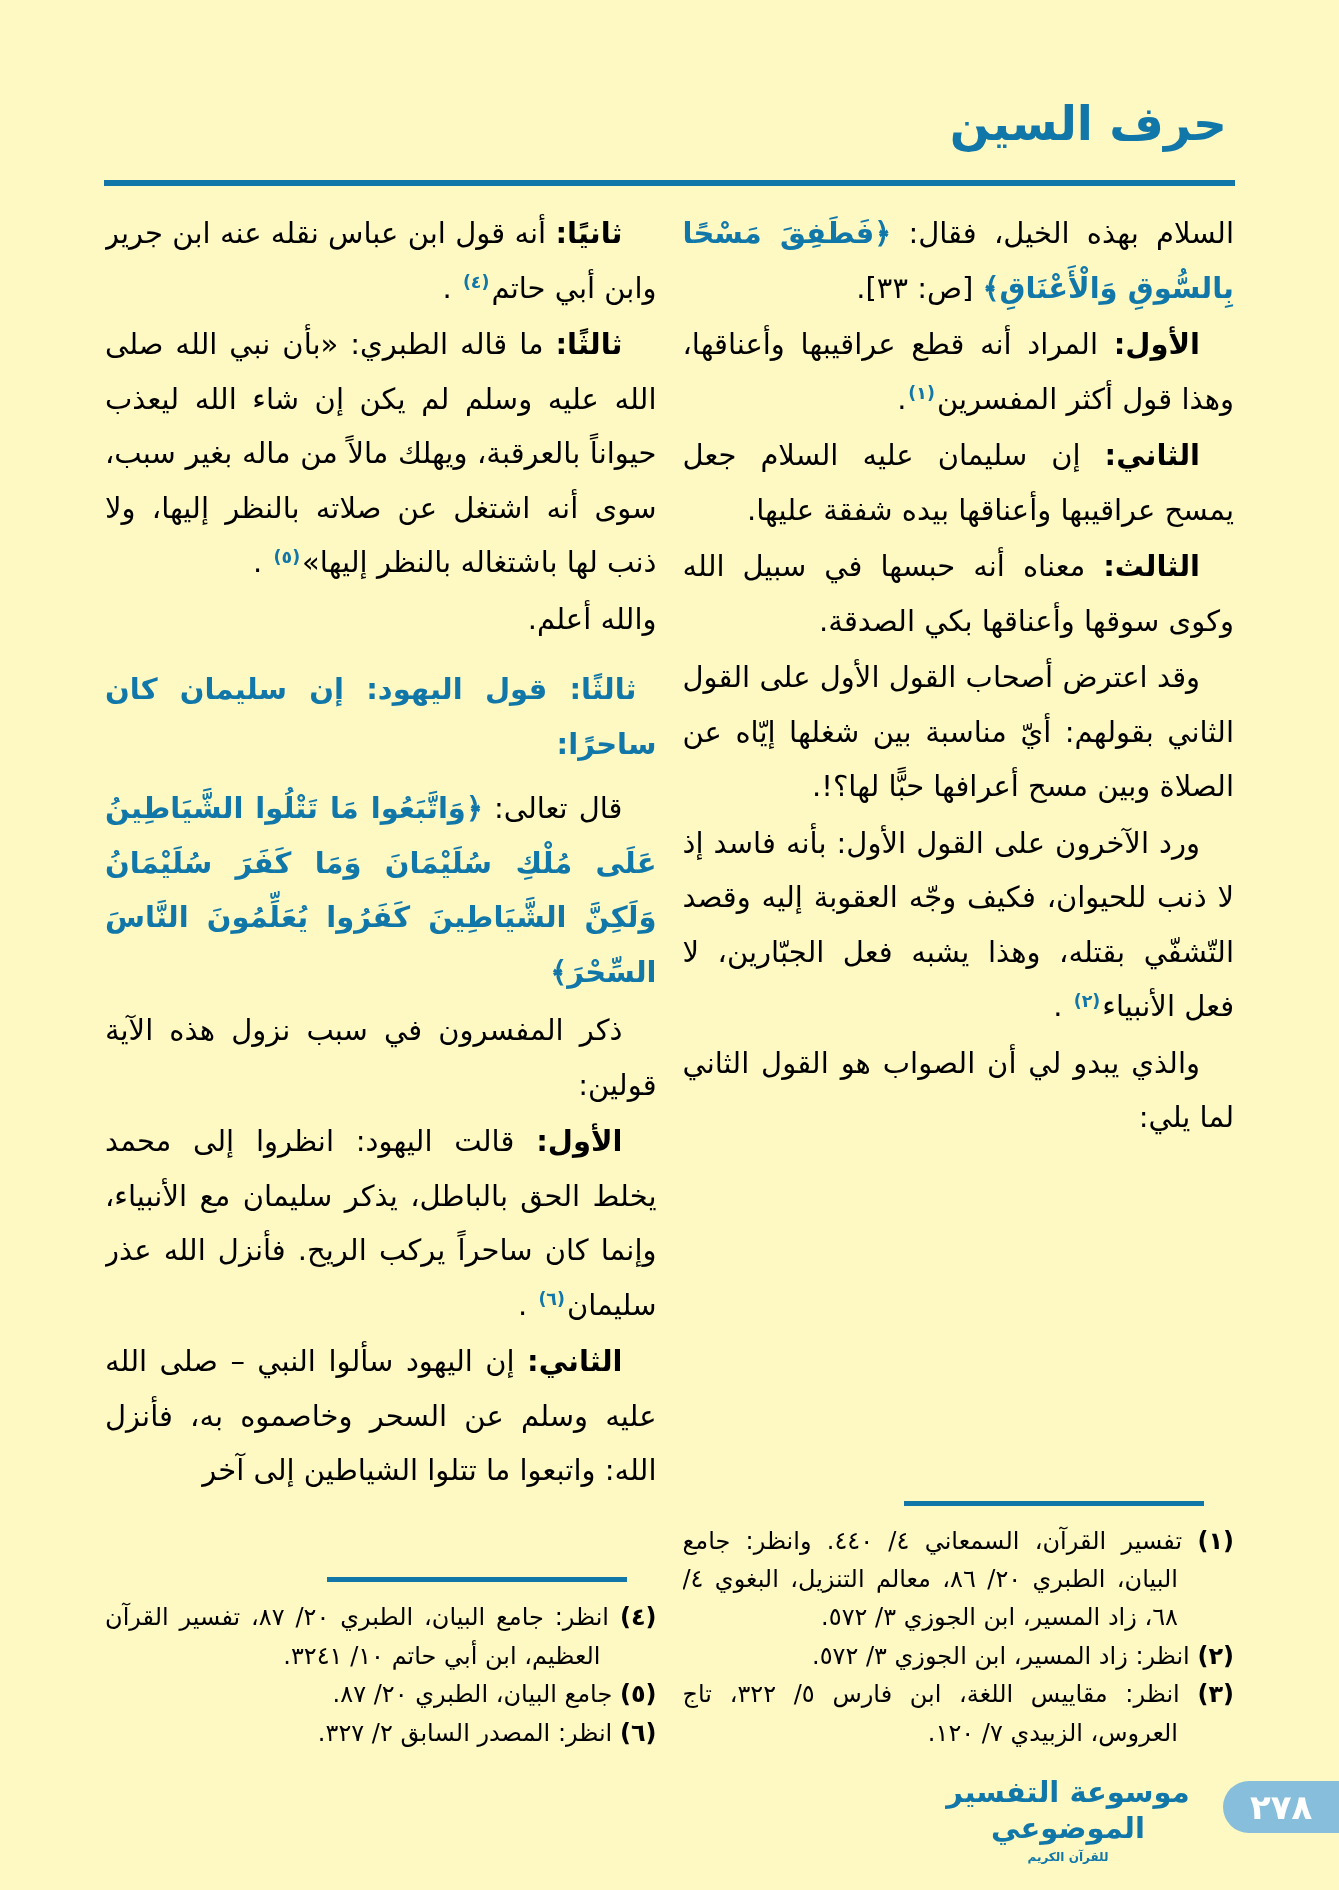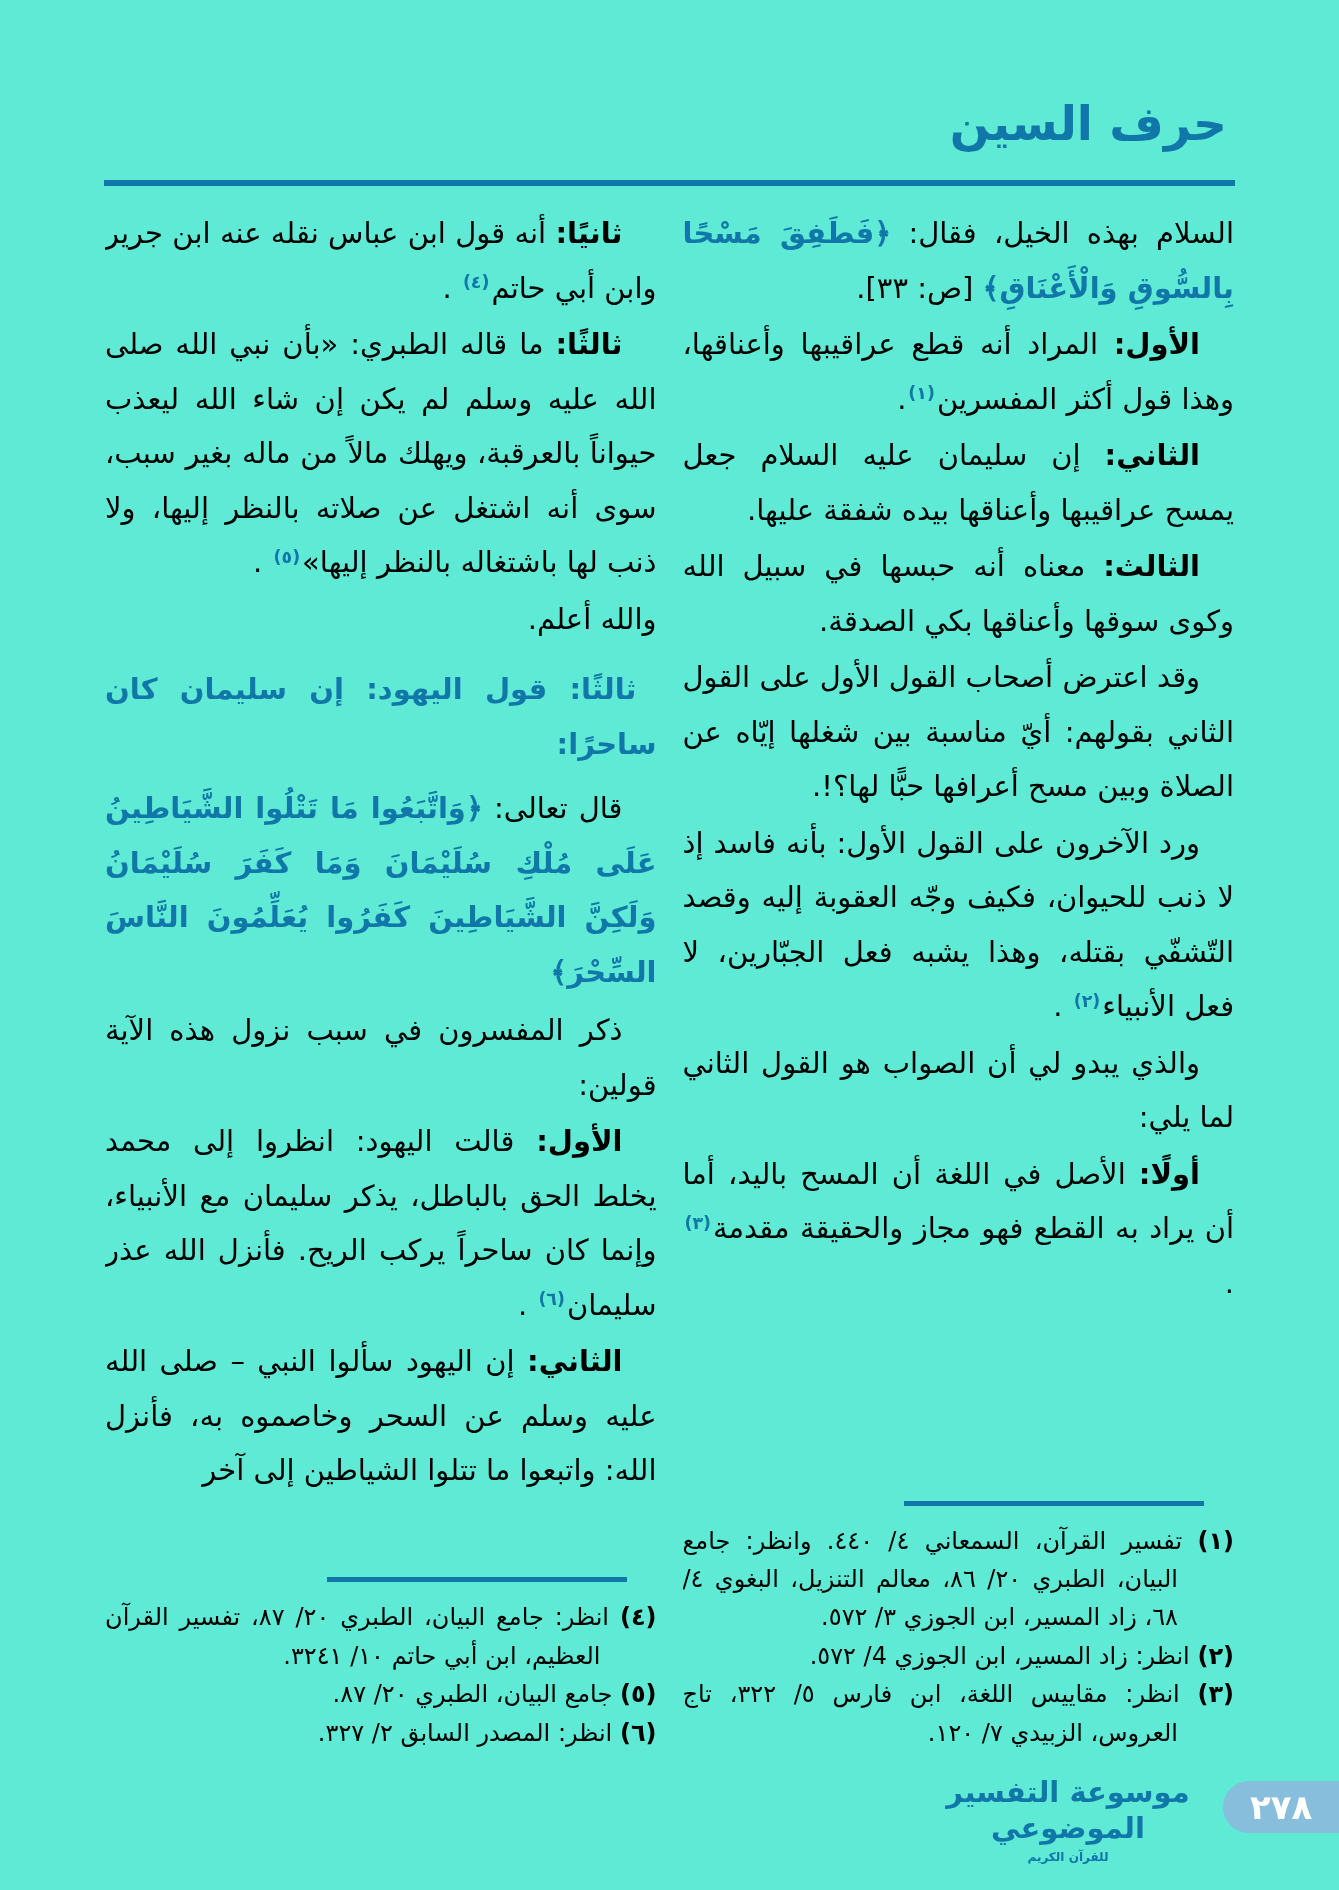--- a/index.html
+++ b/index.html
@@ -7,21 +7,21 @@
     --badge-bg:#87BEDB;
     --badge-text:#FFFFFF;
     --ink:#000000;
   }
   *{margin:0;padding:0;box-sizing:border-box;}
   html,body{background:#e8e8e8;}
   .page{
     position:relative;
     width:1339px;height:1890px;
     margin:0 auto;
-    background:#5eead4;
+    background:#fef9c3;
     font-family:"DejaVu Sans",sans-serif;
     direction:rtl;
     color:var(--ink);
     overflow:hidden;
   }
   .header-title{
     position:absolute;top:96px;right:112px;
     color:var(--accent);
     font-size:47px;font-weight:bold;
     letter-spacing:1px;
@@ -116,27 +116,26 @@
 
     <div class="column">
       <div class="col-body">
           <p class="para"><span class="sg-n">السلام بهذه الخيل، فقال: </span><span class="sg-q">﴿فَطَفِقَ مَسْحًا بِالسُّوقِ وَالْأَعْنَاقِ﴾</span><span class="sg-n"> [ص: ٣٣].</span></p>
           <p class="para indent"><span class="sg-b">الأول:</span><span class="sg-n"> المراد أنه قطع عراقيبها وأعناقها، وهذا قول أكثر المفسرين</span><span class="sg-m">(١)</span><span class="sg-n">.</span></p>
           <p class="para indent"><span class="sg-b">الثاني:</span><span class="sg-n"> إن سليمان عليه السلام جعل يمسح عراقيبها وأعناقها بيده شفقة عليها.</span></p>
           <p class="para indent"><span class="sg-b">الثالث:</span><span class="sg-n"> معناه أنه حبسها في سبيل الله وكوى سوقها وأعناقها بكي الصدقة.</span></p>
           <p class="para indent"><span class="sg-n">وقد اعترض أصحاب القول الأول على القول الثاني بقولهم: أيّ مناسبة بين شغلها إيّاه عن الصلاة وبين مسح أعرافها حبًّا لها؟!.</span></p>
           <p class="para indent"><span class="sg-n">ورد الآخرون على القول الأول: بأنه فاسد إذ لا ذنب للحيوان، فكيف وجّه العقوبة إليه وقصد التّشفّي بقتله، وهذا يشبه فعل الجبّارين، لا فعل الأنبياء</span><span class="sg-m">(٢)</span><span class="sg-n"> .</span></p>
           <p class="para indent"><span class="sg-n">والذي يبدو لي أن الصواب هو القول الثاني لما يلي:</span></p>
-          <p class="para indent"><span class="sg-b">أولًا:</span><span class="sg-n"> الأصل في اللغة أن المسح باليد، أما أن يراد به القطع فهو مجاز والحقيقة مقدمة</span><span class="sg-m">(٣)</span><span class="sg-n"> .</span></p>
         </div>
       <div class="footnotes">
         <div class="fn-rule"></div>
         <div>
             <div class="footnote"><span class="fn-num">(١)</span><span class="fn-text"> تفسير القرآن، السمعاني ٤/ ٤٤٠. وانظر: جامع البيان، الطبري ٢٠/ ٨٦، معالم التنزيل، البغوي ٤/ ٦٨، زاد المسير، ابن الجوزي ٣/ ٥٧٢.</span></div>
-            <div class="footnote"><span class="fn-num">(٢)</span><span class="fn-text"> انظر: زاد المسير، ابن الجوزي 4/ ٥٧٢.</span></div>
+            <div class="footnote"><span class="fn-num">(٢)</span><span class="fn-text"> انظر: زاد المسير، ابن الجوزي ٣/ ٥٧٢.</span></div>
             <div class="footnote"><span class="fn-num">(٣)</span><span class="fn-text"> انظر: مقاييس اللغة، ابن فارس ٥/ ٣٢٢، تاج العروس، الزبيدي ٧/ ١٢٠.</span></div>
           </div>
       </div>
     </div>
 
     <div class="column">
       <div class="col-body">
           <p class="para indent"><span class="sg-b">ثانيًا:</span><span class="sg-n"> أنه قول ابن عباس نقله عنه ابن جرير وابن أبي حاتم</span><span class="sg-m">(٤)</span><span class="sg-n"> .</span></p>
           <p class="para indent"><span class="sg-b">ثالثًا:</span><span class="sg-n"> ما قاله الطبري: «بأن نبي الله صلى الله عليه وسلم لم يكن إن شاء الله ليعذب حيواناً بالعرقبة، ويهلك مالاً من ماله بغير سبب، سوى أنه اشتغل عن صلاته بالنظر إليها، ولا ذنب لها باشتغاله بالنظر إليها»</span><span class="sg-m">(٥)</span><span class="sg-n"> .</span></p>
           <p class="para"><span class="sg-n">والله أعلم.</span></p>

